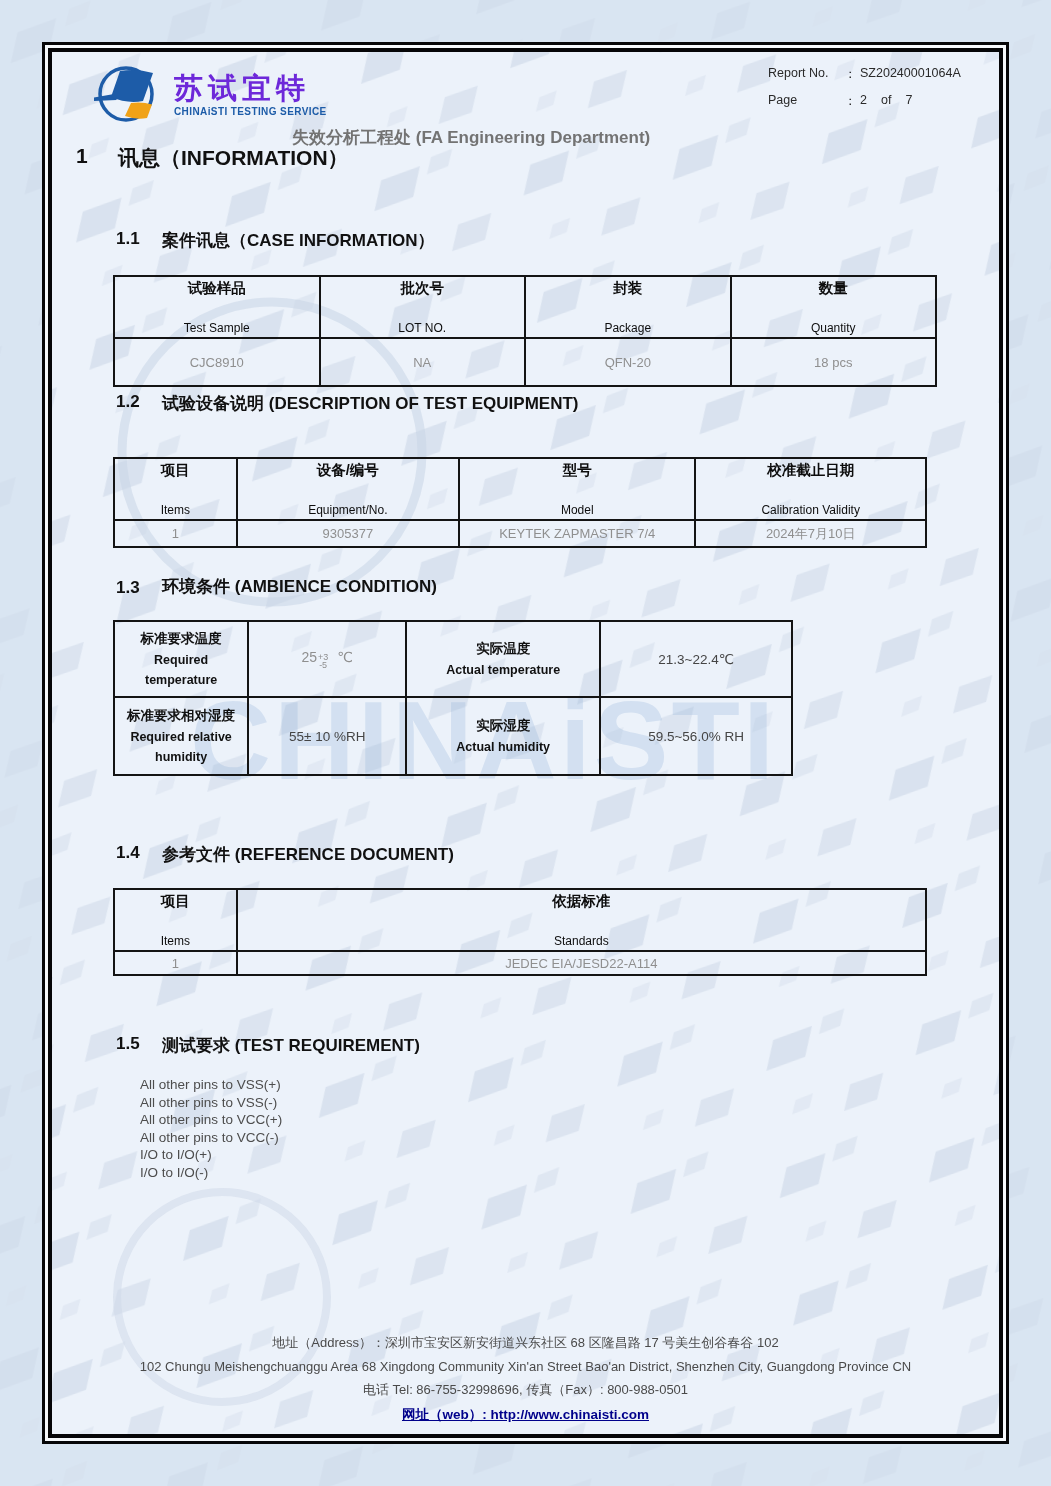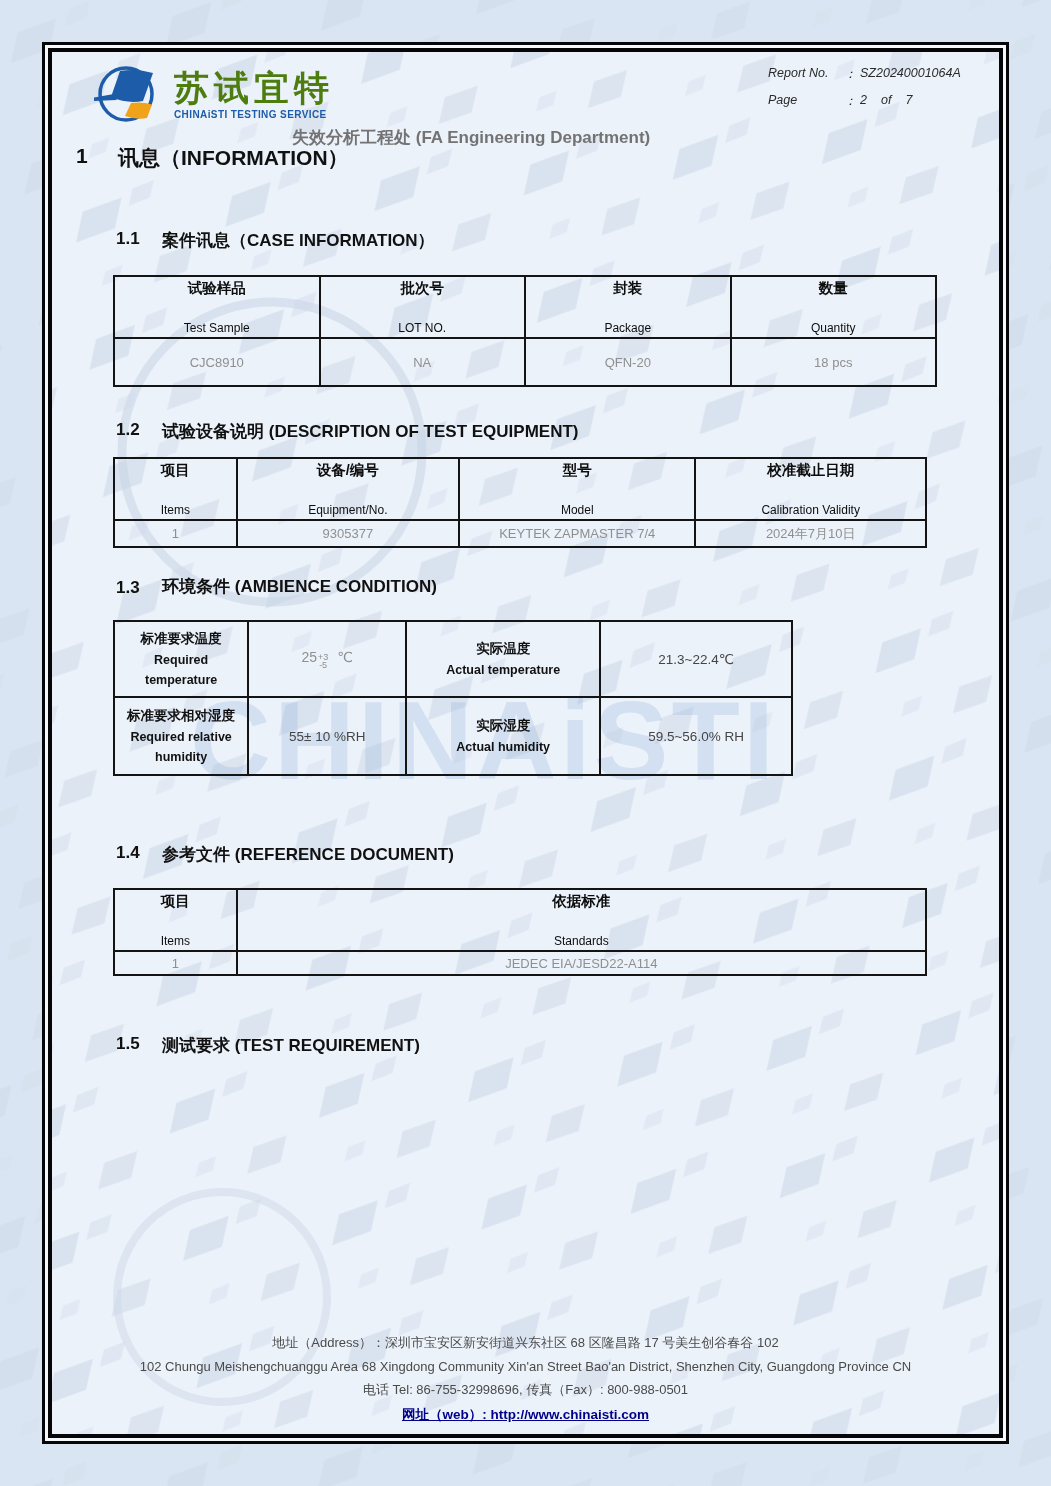--- a/index.html
+++ b/index.html
@@ -27,24 +27,24 @@
     position:absolute; left:138px; top:624px; z-index:0;
     font-size:112px; font-weight:bold; letter-spacing:3px;
     color:#8fb0d8; opacity:.26; white-space:nowrap; pointer-events:none;
   }
   .content { position:absolute; inset:0; z-index:1; }
 
   
   .logo-block { position:absolute; left:40px; top:8px; display:flex; align-items:center; }
   .logo-mark { width:72px; height:70px; }
   .brand-text { margin-left:10px; }
-  .brand-cn { font-size:35px; font-weight:bold; color:#4d7c0f; letter-spacing:5px; line-height:1.05; }
+  .brand-cn { font-size:29px; font-weight:bold; color:#6d28d9; letter-spacing:5px; line-height:1.05; }
   .brand-en { font-size:10px; font-weight:bold; color:#1d5ca8; letter-spacing:.4px; margin-top:3px; }
   .dept-title { position:absolute; left:240px; top:74px; font-size:17px; font-weight:bold; color:#737373; white-space:nowrap; }
-  .meta { position:absolute; left:716px; top:14px; font-size:12.5px; color:#2a2a2a;font-style:italic; }
+  .meta { position:absolute; left:716px; top:14px; font-size:12.5px; color:#2a2a2a; }
   .meta-row { display:flex; margin-bottom:10px; }
   .meta-label { width:76px; }
   .meta-colon { width:16px; }
   .page-val span { margin-right:14px; }
 
   
   .h1 { position:absolute; left:24px; top:92px; font-size:21px; font-weight:bold; display:flex; }
   .h1 .num { width:42px; }
   .h2 { position:absolute; font-size:17px; font-weight:bold; display:flex; white-space:nowrap; }
   .h2 .num { width:46px; }
@@ -171,21 +171,21 @@
         </tr>
         <tr style="height:48px;">
           <td class="val-gray">CJC8910</td>
           <td class="val-gray">NA</td>
           <td class="val-gray">QFN-20</td>
           <td class="val-gray">18 pcs</td>
         </tr>
       </tbody>
         </table>
 
-      <div class="h2" style="left:64px; top:368px;">
+      <div class="h2" style="left:64px; top:340px;">
         <span class="num">1.2</span>
         <span>试验设备说明 (DESCRIPTION OF TEST EQUIPMENT)</span>
       </div>
       <table style="left:61px; top:405px; width:814px;">
         <colgroup>
             <col style="width:15.1%">
             <col style="width:27.4%">
             <col style="width:29.1%">
             <col style="width:28.4%">
           </colgroup>
@@ -287,20 +287,28 @@
           <td class="val-gray">1</td>
           <td class="val-gray">JEDEC EIA/JESD22-A114</td>
         </tr>
       </tbody>
         </table>
 
       <div class="h2" style="left:64px; top:982px;">
         <span class="num">1.5</span>
         <span>测试要求 (TEST REQUIREMENT)</span>
       </div>
+      <div class="req-list">
+        <div>All other pins to VSS(+)</div>
+        <div>All other pins to VSS(-)</div>
+        <div>All other pins to VCC(+)</div>
+        <div>All other pins to VCC(-)</div>
+        <div>I/O to I/O(+)</div>
+        <div>I/O to I/O(-)</div>
+      </div>
 
       <div class="footer">
         <div class="line">地址（Address）：深圳市宝安区新安街道兴东社区 68 区隆昌路 17 号美生创谷春谷 102</div>
         <div class="line">102 Chungu Meishengchuanggu Area 68 Xingdong Community Xin'an Street Bao'an District, Shenzhen City, Guangdong Province CN</div>
         <div class="line">电话 Tel: 86-755-32998696, 传真（Fax）: 800-988-0501</div>
         <div class="line"><a href="#" class="web-link">网址（web）: http://www.chinaisti.com</a></div>
       </div>
 
     </div>
   </div>

